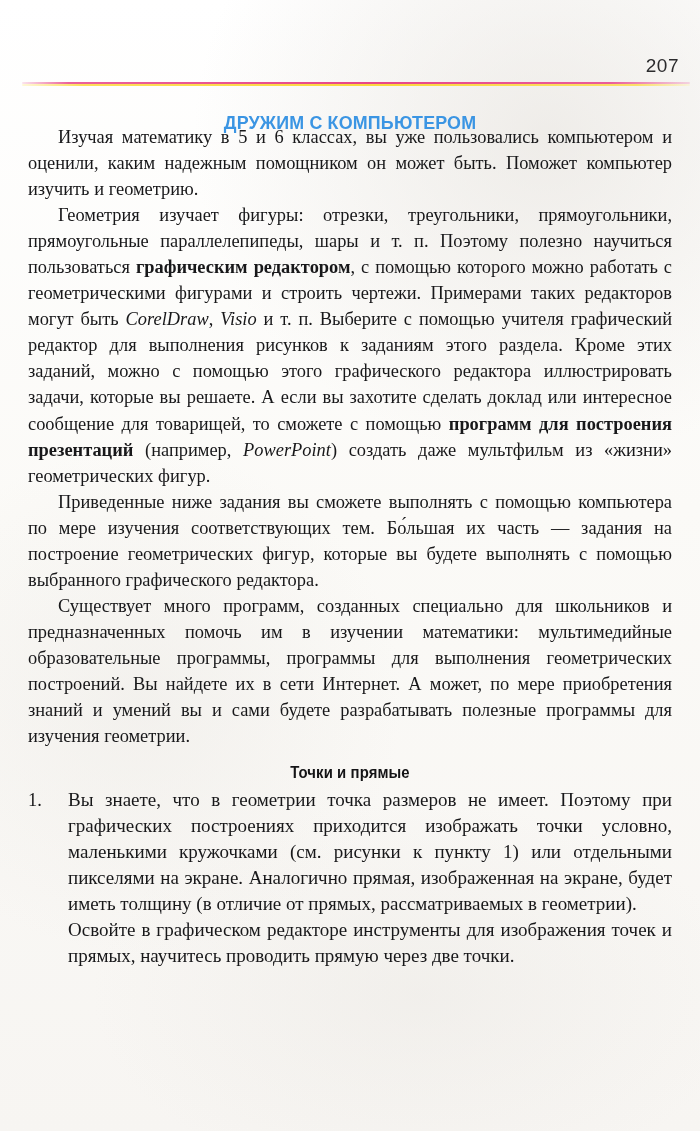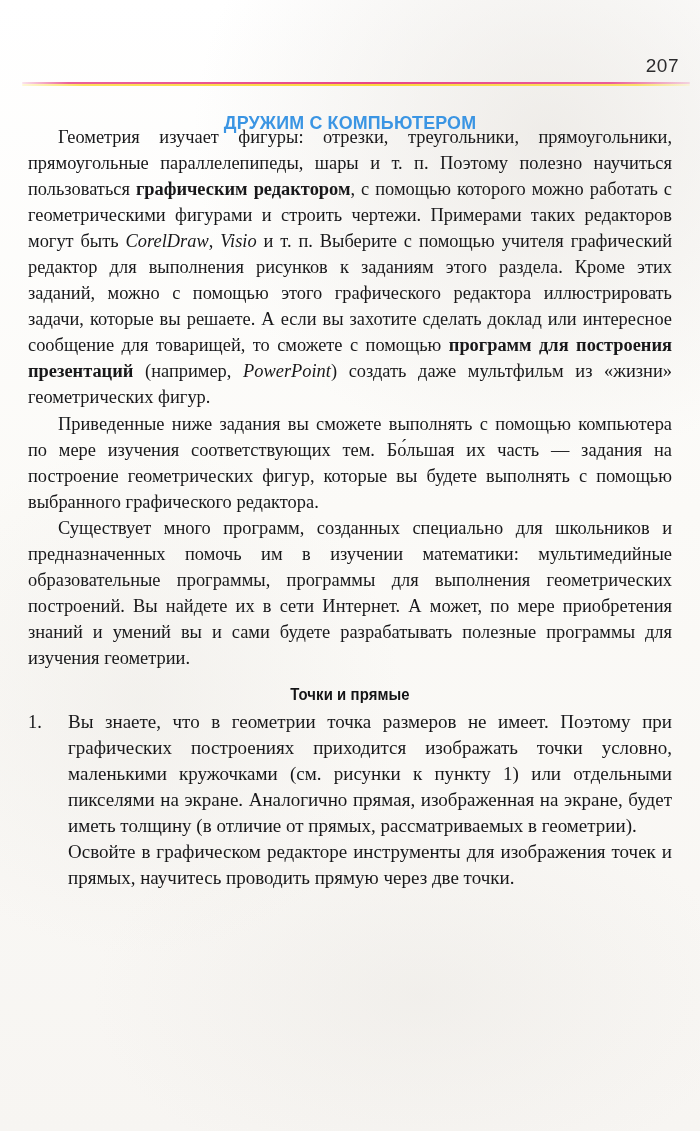--- a/index.html
+++ b/index.html
@@ -161,20 +161,21 @@
 
   <div class="rule-wrap">
     <div class="rule-pink" style="--pink: #e74287;"></div>
     <div class="rule-yellow" style="--yellow: #fad634;"></div>
   </div>
 
   <h1 class="section-title" style="color: rgb(59, 149, 227);">ДРУЖИМ С КОМПЬЮТЕРОМ</h1>
 
   <div class="body-col">
 
+    <p class="para"><span>Изучая математику в 5 и 6 классах, вы уже пользовались компьютером и оценили, каким надежным помощником он может быть. Поможет компьютер изучить и геометрию.</span></p>
     <p class="para"><span>Геометрия изучает фигуры: отрезки, треугольники, прямоугольники, прямоугольные параллелепипеды, шары и т. п. Поэтому полезно научиться пользоваться </span><b>графическим редактором</b><span>, с помощью которого можно работать с геометрическими фигурами и строить чертежи. Примерами таких редакторов могут быть </span><i>CorelDraw</i><span>, </span><i>Visio</i><span> и т. п. Выберите с помощью учителя графический редактор для выполнения рисунков к заданиям этого раздела. Кроме этих заданий, можно с помощью этого графического редактора иллюстрировать задачи, которые вы решаете. А если вы захотите сделать доклад или интересное сообщение для товарищей, то сможете с помощью </span><b>программ для построения презентаций</b><span> (например, </span><i>PowerPoint</i><span>) создать даже мультфильм из «жизни» геометрических фигур.</span></p>
     <p class="para"><span>Приведенные ниже задания вы сможете выполнять с помощью компьютера по мере изучения соответствующих тем. Бо́льшая их часть — задания на построение геометрических фигур, которые вы будете выполнять с помощью выбранного графического редактора.</span></p>
     <p class="para"><span>Существует много программ, созданных специально для школьников и предназначенных помочь им в изучении математики: мультимедийные образовательные программы, программы для выполнения геометрических построений. Вы найдете их в сети Интернет. А может, по мере приобретения знаний и умений вы и сами будете разрабатывать полезные программы для изучения геометрии.</span></p>
 
     <h2 class="sub-title">Точки и прямые</h2>
 
     <div class="task">
       <div class="task-num">1.</div>
       <div class="task-body">
         <p>Вы знаете, что в геометрии точка размеров не имеет. Поэтому при графических построениях приходится изображать точки условно, маленькими кружочками (см. рисунки к пункту 1) или отдельными пикселями на экране. Аналогично прямая, изображенная на экране, будет иметь толщину (в отличие от прямых, рассматриваемых в геометрии).</p>

